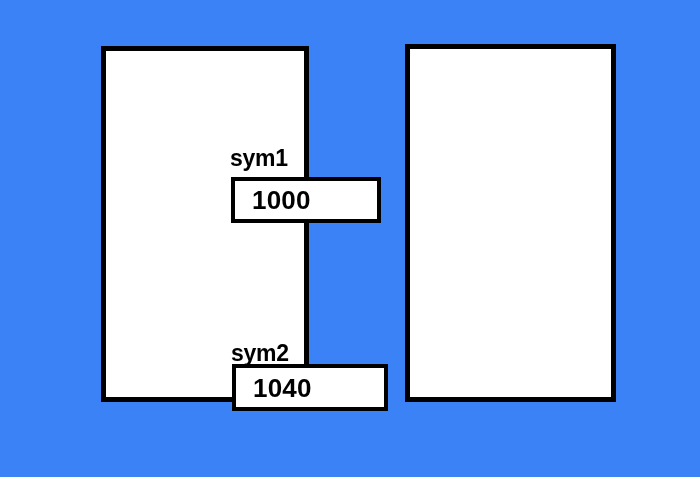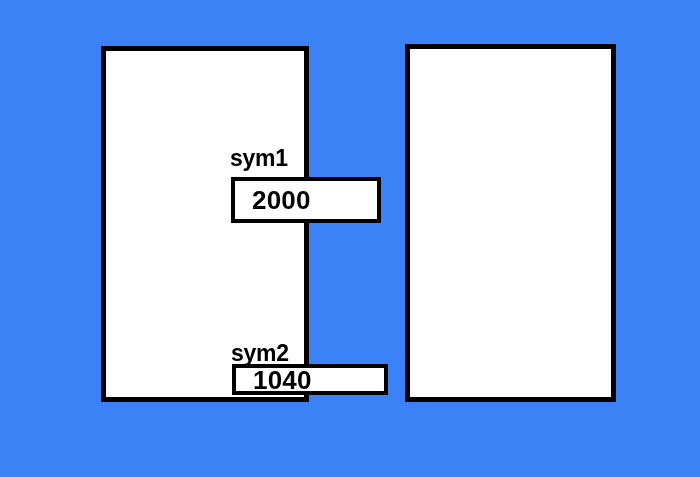--- a/index.html
+++ b/index.html
@@ -80,37 +80,37 @@
     padding-left: 17px;
   }
 
   
   #group-sym1 { left: 124px; top: 96px; }
   #group-sym1 .field-label { left: 0px; top: 0px; }
   #group-sym1 .value-box { left: 1px; top: 30px; width: 150px; height: 46px; }
 
   #group-sym2 { left: 125px; top: 283px; }
   #group-sym2 .field-label { left: 0px; top: 8px; }
-  #group-sym2 .value-box { left: 1px; top: 30px; width: 156px; height: 31px; }
+  #group-sym2 .value-box { left: 1px; top: 30px; width: 156px; height: 47px; }
 
   #group-alias1 { left: 453px; top: 90px; }
 
   #group-alias2 { left: 455px; top: 285px; }
 </style>
 </head>
 <body>
 
 <div id="canvas">
 
   <div class="panel style-sym" id="panel-left">
 
     <div class="field-group" id="group-sym1">
       <span class="field-label">sym1</span>
       <div class="value-box">
-        <span class="value-text">2000</span>
+        <span class="value-text">1000</span>
       </div>
     </div>
 
     <div class="field-group" id="group-sym2">
       <span class="field-label">sym2</span>
       <div class="value-box">
         <span class="value-text">1040</span>
       </div>
     </div>
 

